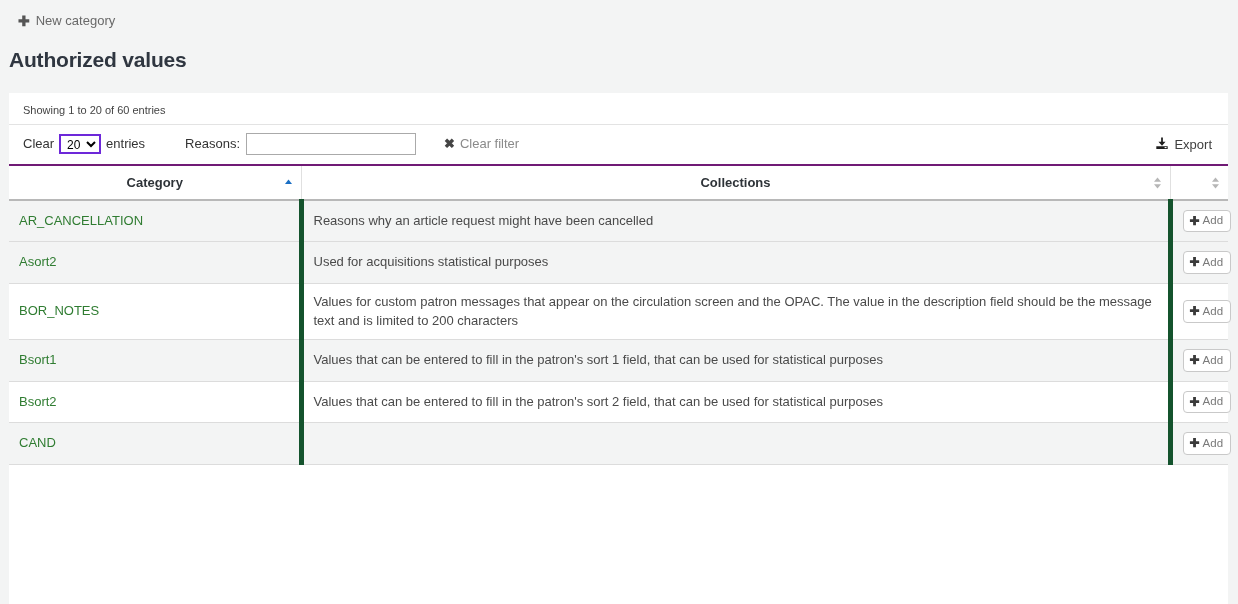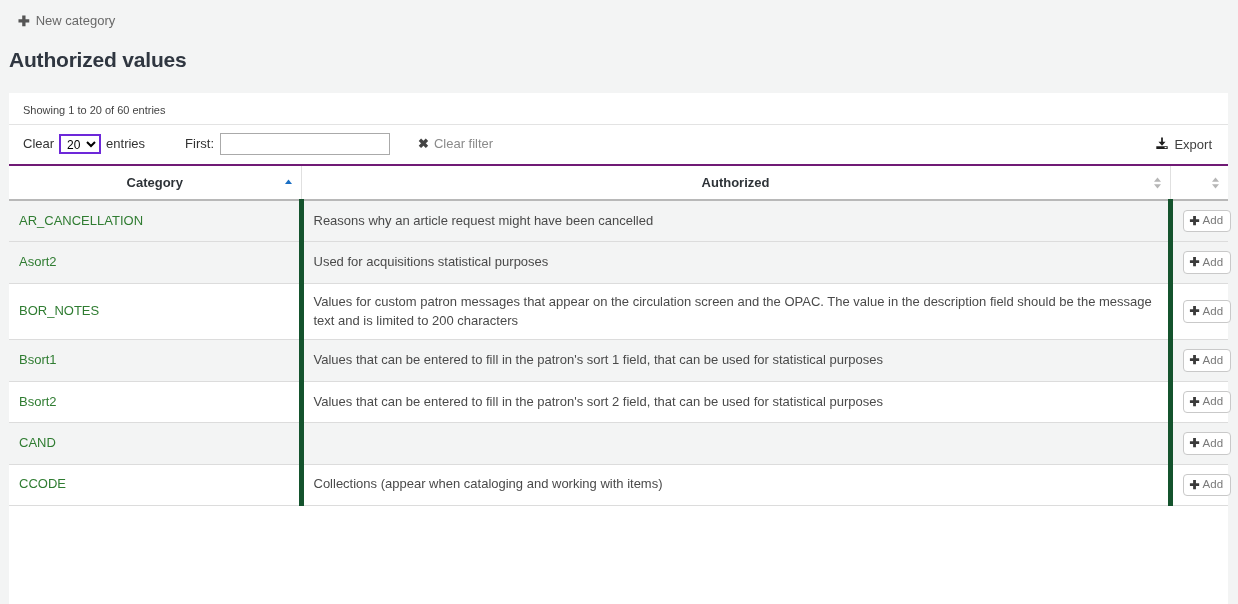--- a/index.html
+++ b/index.html
@@ -263,21 +263,21 @@
       <div class="length-ctl">
         <span>Clear</span>
         <select>
           <option>20</option>
         </select>
         <span>entries</span>
       </div>
 
 
       <div class="search-box">
-        <label>First:</label>
+        <label>Reasons:</label>
         <input type="text" value="" placeholder="" style="">
         <span class="clear-filter">
           <span class="x-ico">✖</span>
           <span>Clear filter</span>
         </span>
       </div>
 
       <button class="export-btn">
         <span class="dl-ico">
           <svg width="14" height="14" viewBox="0 0 16 16" aria-hidden="true">
@@ -300,21 +300,21 @@
         <tr>
           <th>
             <span class="th-inner">Category</span>
             <span class="sort-ico">
               <svg width="9" height="12" viewBox="0 0 9 12" aria-hidden="true">
                 <path d="M4.5 2.5 L8 7 L1 7 Z" fill="#1a6fc4"></path>
               </svg>
             </span>
           </th>
           <th>
-            <span class="th-inner">Authorized</span>
+            <span class="th-inner">Collections</span>
             <span class="sort-ico">
               <svg width="9" height="14" viewBox="0 0 9 14" aria-hidden="true">
                 <path d="M4.5 1.5 L8 5.8 L1 5.8 Z" fill="#b6b6b6"></path>
                 <path d="M4.5 12.5 L8 8.2 L1 8.2 Z" fill="#b6b6b6"></path>
               </svg>
             </span>
           </th>
           <th>
             <span class="th-inner"></span>
             <span class="sort-ico">
@@ -368,25 +368,17 @@
               </button></td>
           </tr>
           <tr class="odd">
             <td class="cat-cell"><a class="cat-link">CAND</a></td>
             <td class="desc-cell"></td>
             <td class="act-cell"><button class="add-btn">
                 <span class="plus">✚</span>
                 <span>Add</span>
               </button></td>
           </tr>
-          <tr class="even">
-            <td class="cat-cell"><a class="cat-link">CCODE</a></td>
-            <td class="desc-cell">Collections (appear when cataloging and working with items)</td>
-            <td class="act-cell"><button class="add-btn">
-                <span class="plus">✚</span>
-                <span>Add</span>
-              </button></td>
-          </tr>
         </tbody>
     </table>
 
   </div>
 </div>
 
 </body></html>

